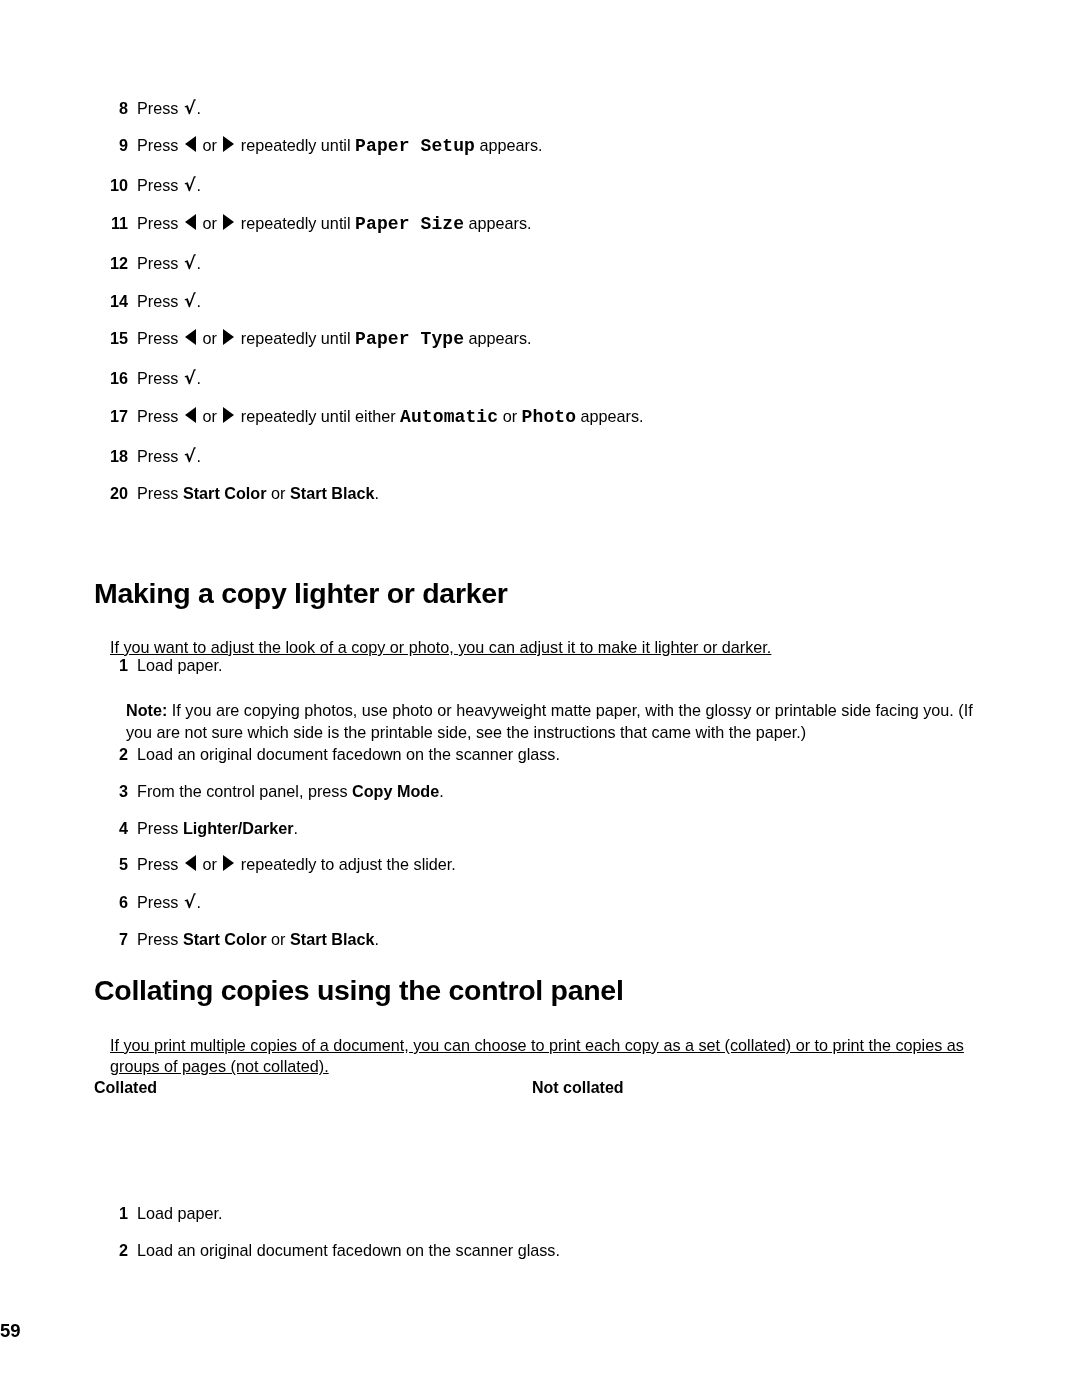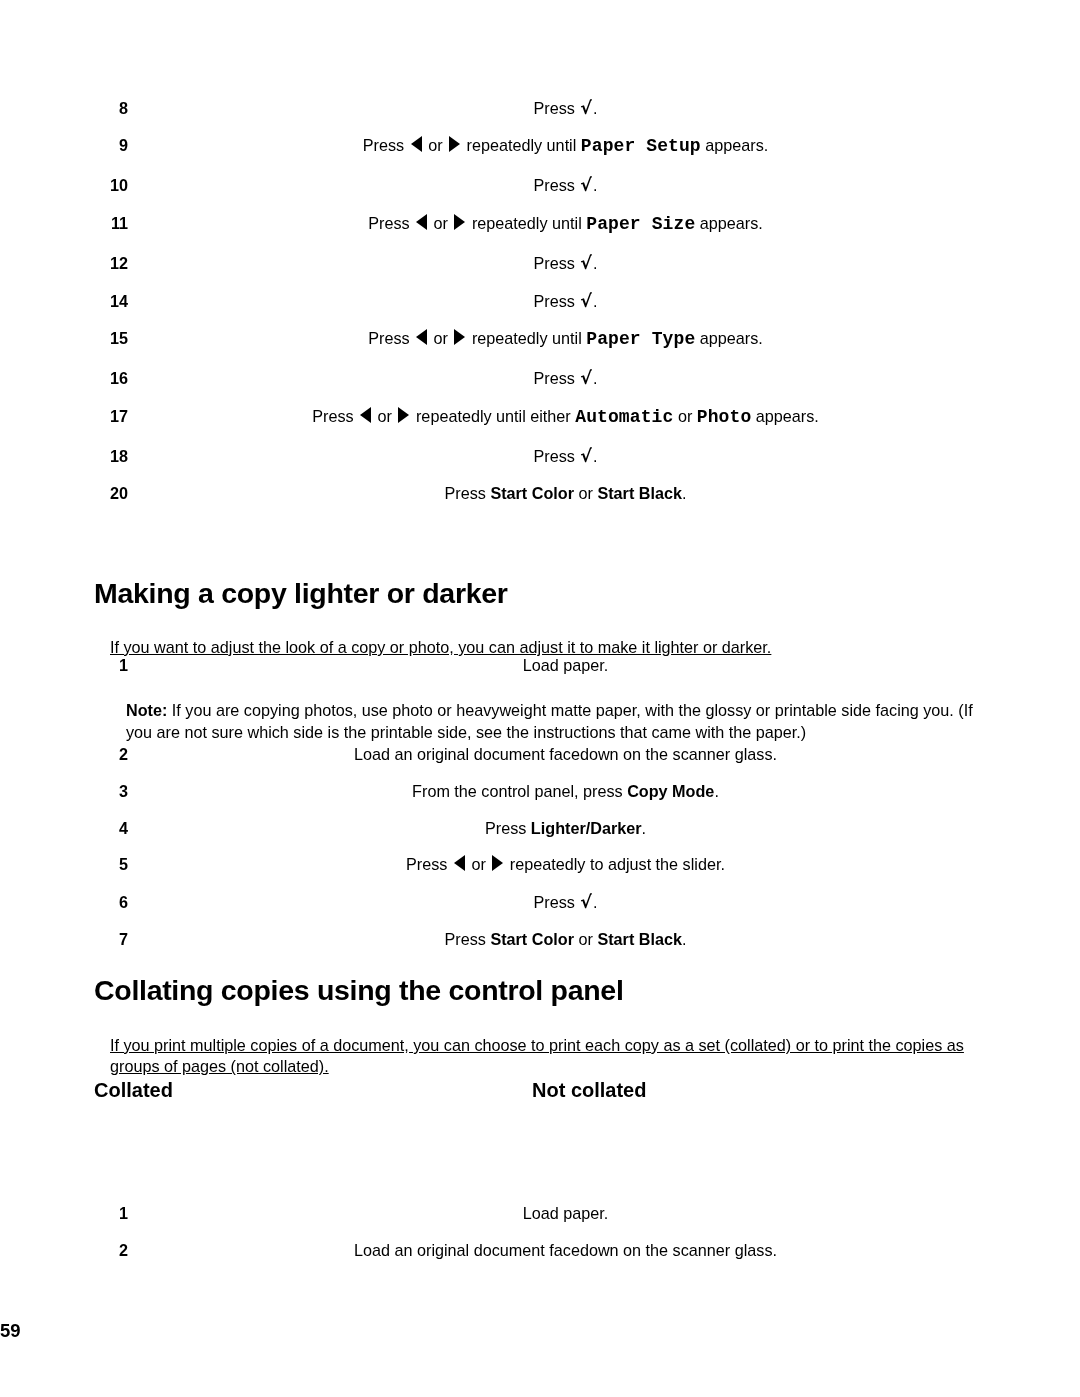--- a/index.html
+++ b/index.html
@@ -40,21 +40,20 @@
     flex: 0 0 auto;
     width: 34px;
     text-align: right;
     font-weight: bold;
     padding-right: 9px;
     box-sizing: content-box;
     font-size: 16.2px;
   }
   .step-text {
     flex: 1 1 auto;
-    text-align: center;
   }
 
   
   .glyph-check {
     font-family: "DejaVu Sans", sans-serif;
     font-weight: bold;
     font-size: 17.5px;
     letter-spacing: 0;
     padding: 0 1px;
     display: inline-block;
@@ -103,21 +102,21 @@
   }
 
   .note-block {
     font-size: 16.2px;
     line-height: 1.34;
     margin: 0;
   }
 
   .col-labels {
     display: flex;
-    font-size: 20px;
+    font-size: 16px;
     font-weight: bold;
   }
   .col-label-1 { width: 438px; flex: 0 0 auto; }
   .col-label-2 { flex: 0 0 auto; }
 
   .figure-space {
     height: 104px;
   }
 
   .page-number {

